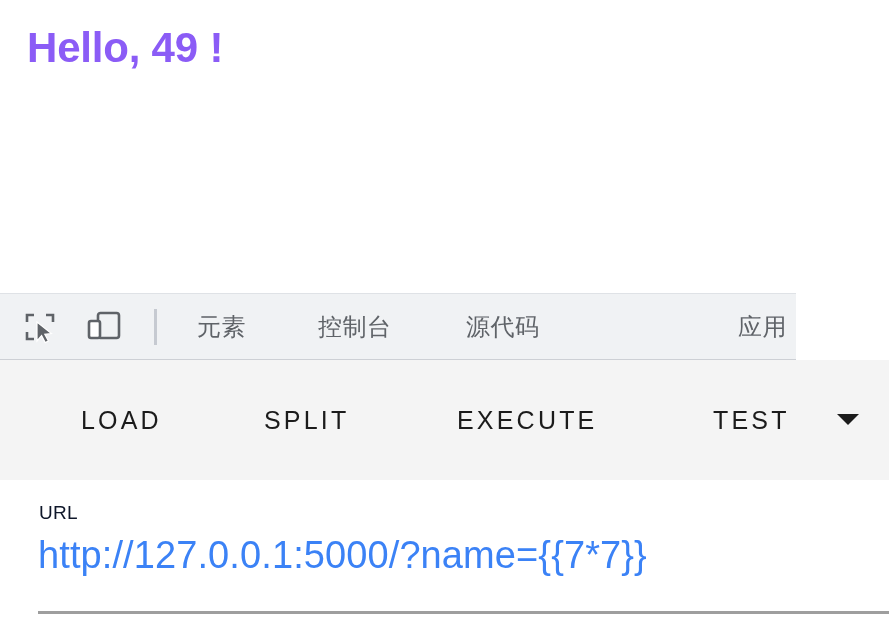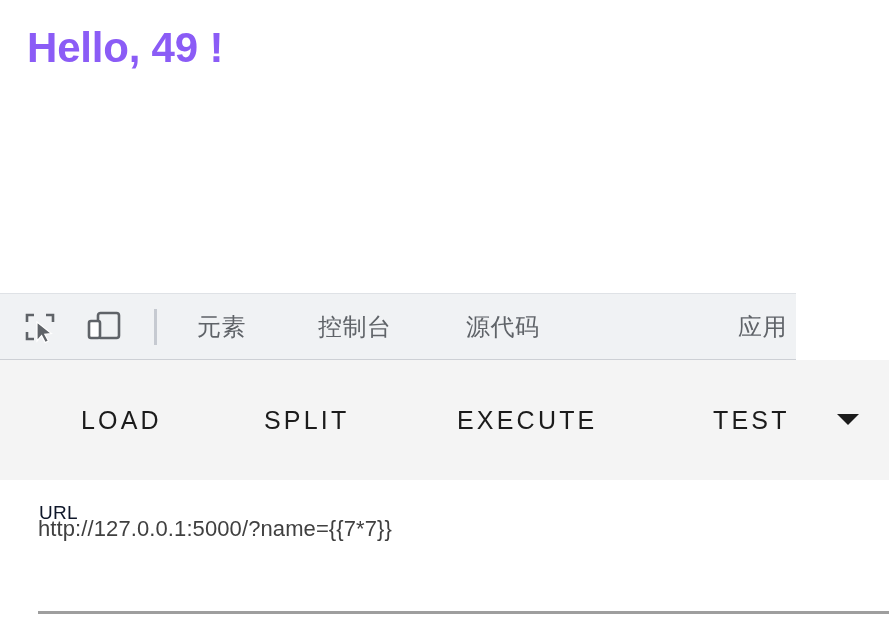--- a/index.html
+++ b/index.html
@@ -138,23 +138,23 @@
     position: absolute;
     left: 39px;
     top: 22px;
     font-size: 19px;
     color: #0f172a;
     letter-spacing: 0.3px;
   }
   #url-value {
     position: absolute;
     left: 38px;
-    top: 36px;
-    font-size: 22px;
-    color: #404040;
+    top: 54px;
+    font-size: 38px;
+    color: #3b82f6;
     white-space: nowrap;
     letter-spacing: 0.1px;
   }
   #url-underline {
     position: absolute;
     left: 38px;
     top: 131px;
     width: 851px;
     height: 3px;
     background: #9e9e9e;

